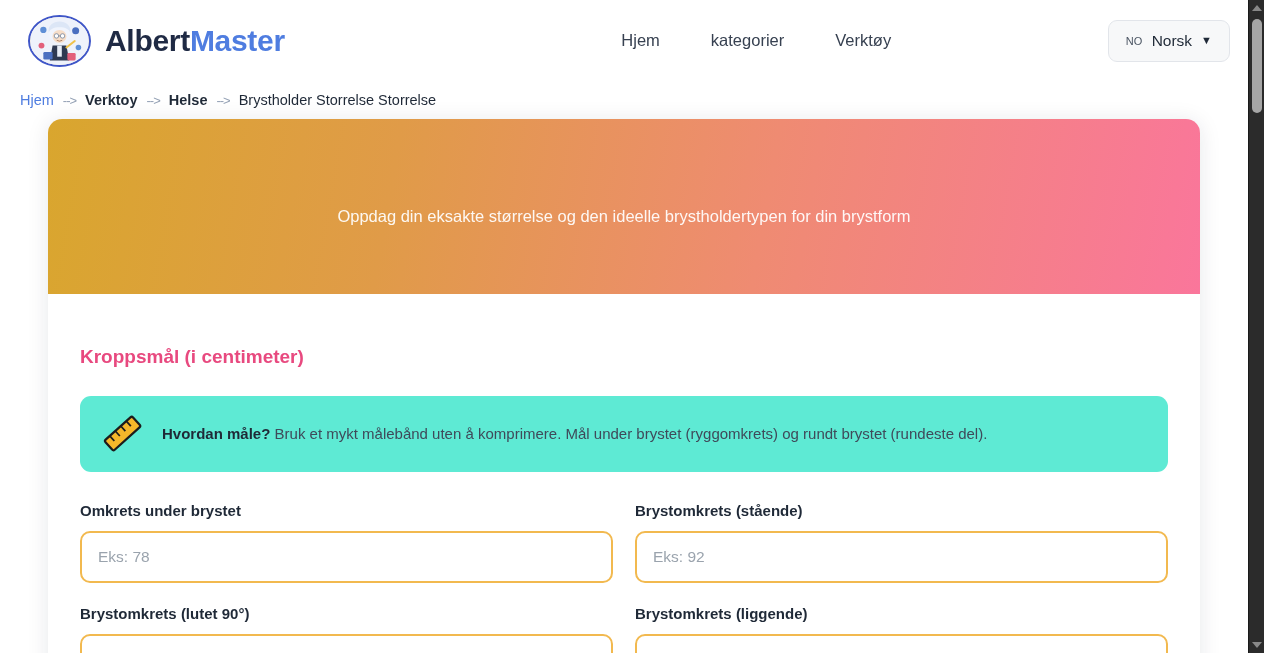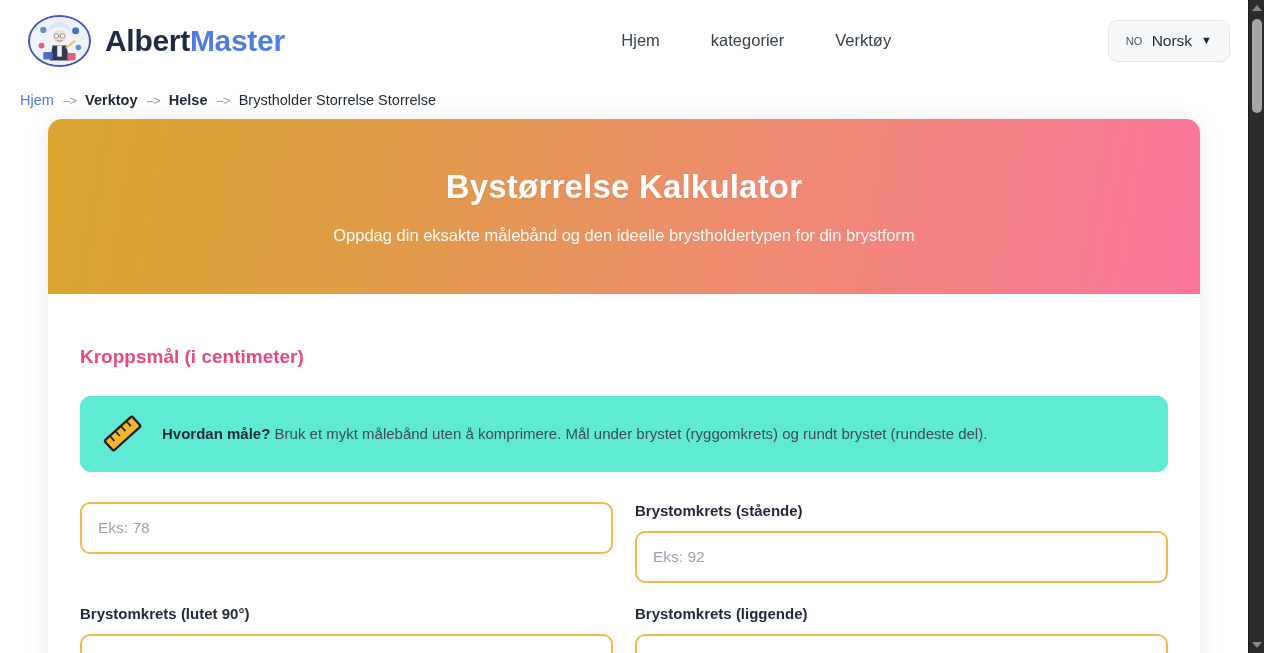--- a/index.html
+++ b/index.html
@@ -336,22 +336,21 @@
       <span class="crumb-sep">--&gt;</span>
       <a class="crumb-link" href="#">Helse</a>
       <span class="crumb-sep">--&gt;</span>
       <span class="crumb-current">Brystholder Storrelse Storrelse</span>
     </div>
 
     <div class="card-wrap">
       <div class="card">
 
         <div class="hero">
-          <div class="hero-title">Bystørrelse Kalkulator</div>
-          <div class="hero-sub">Oppdag din eksakte målebånd og den ideelle brystholdertypen for din brystform</div>
+          <div class="hero-sub">Oppdag din eksakte størrelse og den ideelle brystholdertypen for din brystform</div>
         </div>
 
         <div class="card-body">
 
           <div class="section-title">Kroppsmål (i centimeter)</div>
 
           <div class="tip-box">
             <div class="tip-icon">
               <svg viewBox="0 0 34 34" xmlns="http://www.w3.org/2000/svg">
                 <g transform="rotate(-42 17 17)">
@@ -364,20 +363,21 @@
               </svg>
             </div>
             <div class="tip-text">
               <b>Hvordan måle?</b><span> Bruk et mykt målebånd uten å komprimere. Mål under brystet (ryggomkrets) og rundt brystet (rundeste del).</span>
             </div>
           </div>
 
           <div class="field-grid">
 
             <div>
+              <label class="field-label">Omkrets under brystet</label>
               <input class="field-input" type="text" placeholder="Eks: 78" style="">
             </div>
 
             <div>
               <label class="field-label">Brystomkrets (stående)</label>
               <input class="field-input" type="text" placeholder="Eks: 92" style="">
             </div>
 
             <div>
               <label class="field-label">Brystomkrets (lutet 90°)</label>

